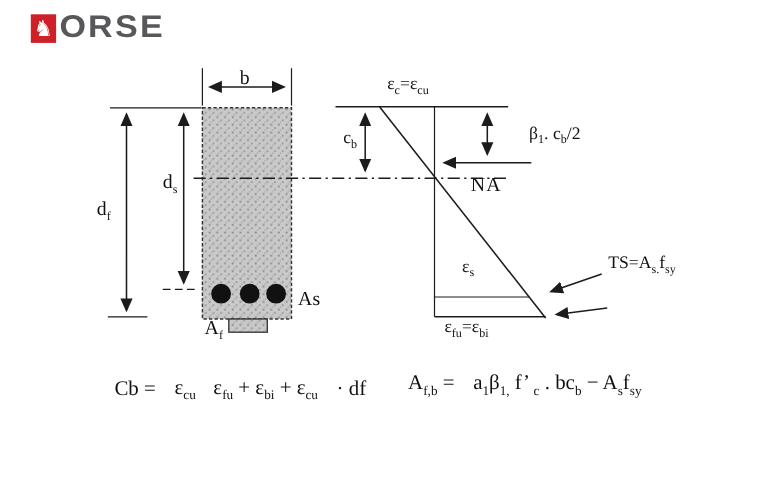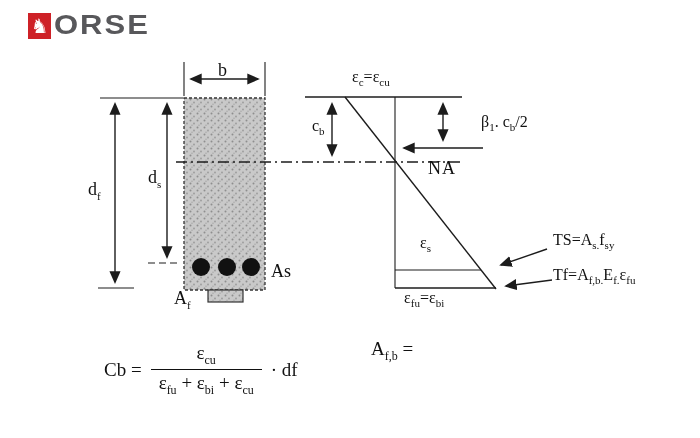--- a/index.html
+++ b/index.html
@@ -25,21 +25,21 @@
   
   .dlabel{position:absolute;font-size:16px;white-space:nowrap;line-height:1.05;}
   .dlabel sub{font-size:11px;}
   .big{font-size:18px;}
   
   .formula{
     position:absolute;display:flex;align-items:center;gap:9px;
     font-size:19px;white-space:nowrap;
   }
   .formula sub{font-size:12px;}
-  .frac{display:inline-flex;flex-direction:column;align-items:center;}
+  .frac{display:inline-flex;flex-direction:row;align-items:flex-start;}
   .frac .num,.frac .den{padding:0 8px;line-height:1.2;}
   .frac .bar{align-self:stretch;height:0;border-top:1.6px solid #111;margin:2px 0;}
 </style>
 </head>
 <body>
 
 <div class="stage">
 
   <div class="logo">
     <div class="logo-mark">
@@ -88,43 +88,43 @@
     <line class="ln" x1="332" y1="104" x2="332" y2="155" marker-start="url(#ah)" marker-end="url(#ah)"></line>
     <line class="ln" x1="443" y1="104" x2="443" y2="140" marker-start="url(#ah)" marker-end="url(#ah)"></line>
     <line class="ln" x1="483" y1="148" x2="404" y2="148" marker-end="url(#ah)"></line>
 
     <line class="ln" x1="547" y1="249" x2="501" y2="265" marker-end="url(#ah)"></line>
     <line class="ln" x1="552" y1="280" x2="506" y2="286" marker-end="url(#ah)"></line>
   </svg>
 
   <div class="dlabel big" style="left:218px;top:61px">b</div>
   <div class="dlabel big" style="left:88px;top:180px">d<sub>f</sub></div>
-  <div class="dlabel big" style="left:148px;top:168px">d<sub>s</sub></div>
+  <div class="dlabel big" style="left:148px;top:156px">d<sub>s</sub></div>
   <div class="dlabel big" style="left:271px;top:262px">As</div>
-  <div class="dlabel big" style="left:174px;top:289px">A<sub>f</sub></div>
+  <div class="dlabel big" style="left:186px;top:289px">A<sub>f</sub></div>
 
   <div class="dlabel" style="left:352px;top:69px">ε<sub>c</sub>=ε<sub>cu</sub></div>
   <div class="dlabel" style="left:312px;top:118px">c<sub>b</sub></div>
   <div class="dlabel big" style="left:428px;top:159px;letter-spacing:1px">NA</div>
   <div class="dlabel" style="left:481px;top:114px">β<sub>1</sub>. c<sub>b</sub>/2</div>
   <div class="dlabel" style="left:420px;top:235px">ε<sub>s</sub></div>
   <div class="dlabel" style="left:404px;top:290px">ε<sub>fu</sub>=ε<sub>bi</sub></div>
   <div class="dlabel" style="left:553px;top:232px">TS=A<sub>s.</sub>f<sub>sy</sub></div>
-  <div class="dlabel" style="left:553px;top:267px">Tf=A<sub>f,b.</sub>E<sub>f.</sub>ε<sub>fu</sub></div>
 
   <div class="formula" style="left:104px;top:342px">
     <span>Cb =</span>
     <span class="frac">
       <span class="num">ε<sub>cu</sub></span>
       <span class="bar"></span>
       <span class="den">ε<sub>fu</sub> + ε<sub>bi</sub> + ε<sub>cu</sub></span>
     </span>
     <span>· df</span>
   </div>
 
   <div class="formula" style="left:371px;top:338px">
     <span>A<sub>f,b</sub> =</span>
     <span class="frac">
+      <span class="num">a<sub>1</sub>β<sub>1,</sub> f’ <sub>c</sub> . bc<sub>b</sub> − A<sub>s</sub>f<sub>sy</sub></span>
       <span class="bar"></span>
     </span>
   </div>
 
 </div>
 
 </body></html>

